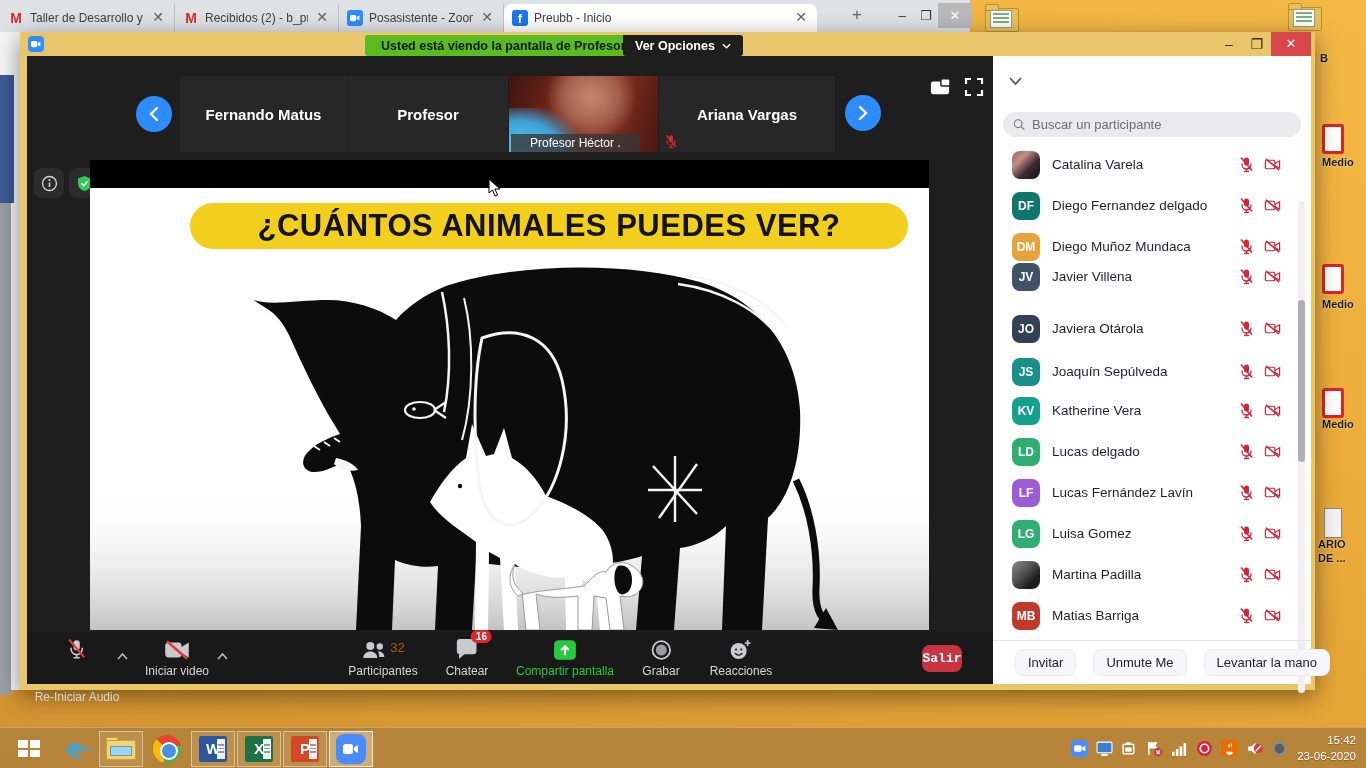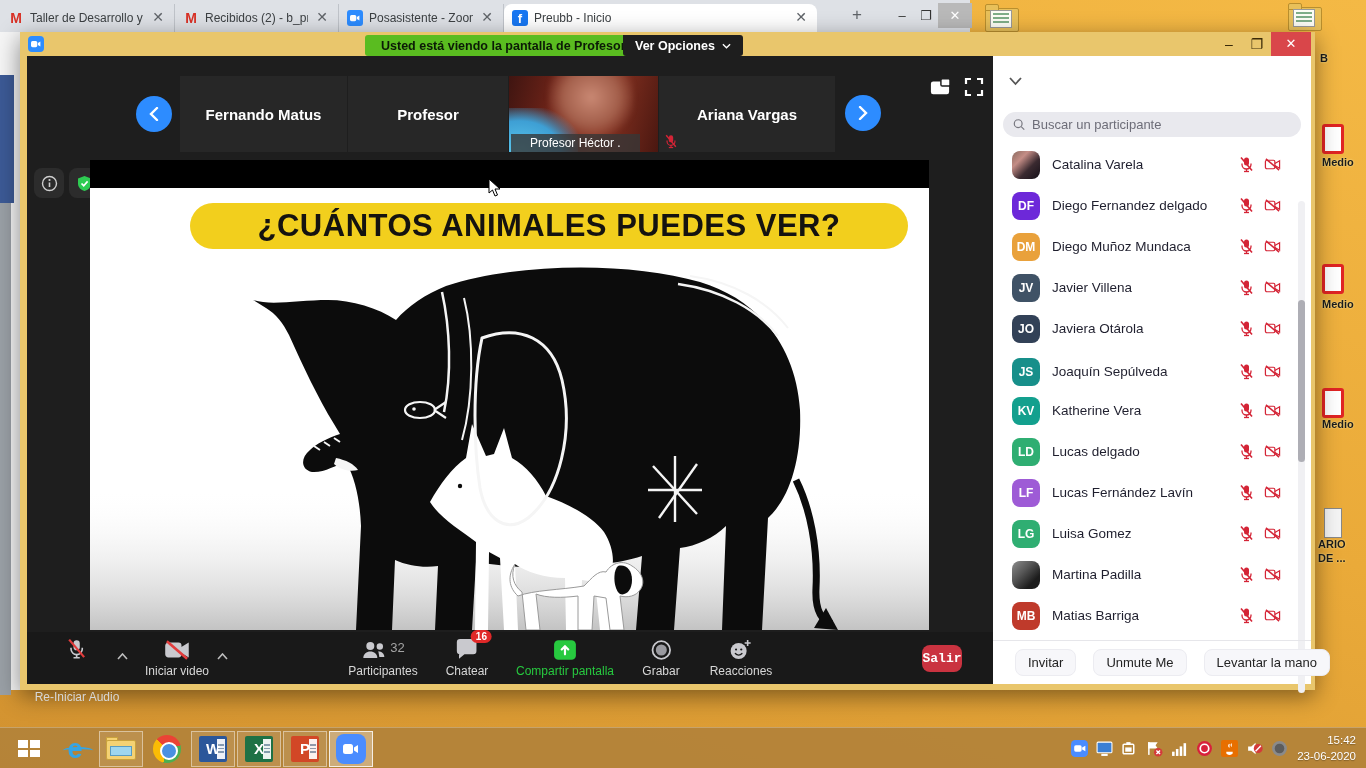--- a/index.html
+++ b/index.html
@@ -69,21 +69,21 @@
 
   
   .ztoolbar{left:0;top:576px;width:966px;height:52px;background:#191919;}
   .tbitem{top:5px;transform:translateX(-50%);display:flex;flex-direction:column;align-items:center;color:#d7d7d7;font-size:12px;white-space:nowrap;}
   .tbitem .ic{height:24px;display:flex;align-items:flex-end;position:relative;}
   .tbitem .lbl{margin-top:3px;}
   .tbitem.green,.tbitem.green .lbl{color:#27c93f;}
   .tbchev{top:14px;color:#bdbdbd;}
   .tbchev svg{width:11px;height:7px;}
   .badge{position:absolute;top:-7px;right:-13px;background:#e02828;color:#fff;font-size:10px;font-weight:bold;padding:1px 5px;border-radius:8px;}
-  .cnt{color:#a3a3a3;font-size:13px;margin-left:3px;position:relative;top:-6px;}
+  .cnt{color:#a16207;font-size:13px;margin-left:3px;position:relative;top:-6px;}
   .salir{left:895px;top:13px;width:40px;height:27px;background:#ca3340;color:#fff;font-size:13px;font-weight:bold;border:none;border-radius:8px;font-family:Liberation Mono, monospace;}
 
   
   .phead{left:0;top:0;width:100%;height:44px;display:flex;align-items:center;justify-content:center;font-size:14.5px;font-weight:bold;color:#1b1b1b;}
   .pchev{left:16px;top:16px;color:#444;}
   .pchev svg{width:13px;height:9px;}
   .searchbox{left:10px;top:56px;width:298px;height:25px;background:#e9e9ee;border-radius:13px;display:flex;align-items:center;padding:0 10px;gap:7px;}
   .searchbox input{border:none;background:transparent;outline:none;font-size:13px;color:#333;width:100%;}
   .searchbox input::placeholder{color:#6d6d78;}
   .prow{left:0;width:302px;height:41px;display:flex;align-items:center;padding-left:19px;}
@@ -462,21 +462,21 @@
             <svg viewBox="0 0 18 14">
               <g stroke="#d42436" fill="none" stroke-width="1.3">
                 <rect x="1.5" y="2.5" width="10" height="9" rx="1.5"></rect>
                 <path d="M11.5 6l5-3v8l-5-3"></path>
                 <line x1="2" y1="1" x2="16" y2="13" stroke-width="1.6"></line>
               </g>
             </svg>
           </span>
         </div>
         <div class="abs prow" style="top: 129px;">
-          <span class="pavatar" style="background:#6d28d9">DF</span>
+          <span class="pavatar" style="background:#0f766e">DF</span>
           <span class="pname">Diego Fernandez delgado</span>
           <span class="rowicons">
             <svg viewBox="0 0 16 17">
               <g stroke="#d42436" fill="none" stroke-width="1.3">
                 <rect x="5.5" y="1.5" width="5" height="8" rx="2.5" fill="#d42436" stroke="none"></rect>
                 <path d="M3.5 7.5v1a4.5 4.5 0 0 0 9 0v-1"></path>
                 <line x1="8" y1="13" x2="8" y2="15.5"></line>
                 <line x1="5.5" y1="15.5" x2="10.5" y2="15.5"></line>
                 <line x1="2.5" y1="1.5" x2="13.5" y2="14.5" stroke-width="1.6"></line>
               </g>
@@ -505,21 +505,21 @@
             </svg>
             <svg viewBox="0 0 18 14">
               <g stroke="#d42436" fill="none" stroke-width="1.3">
                 <rect x="1.5" y="2.5" width="10" height="9" rx="1.5"></rect>
                 <path d="M11.5 6l5-3v8l-5-3"></path>
                 <line x1="2" y1="1" x2="16" y2="13" stroke-width="1.6"></line>
               </g>
             </svg>
           </span>
         </div>
-        <div class="abs prow" style="top: 211px;">
+        <div class="abs prow" style="top: 200px;">
           <span class="pavatar" style="background:#3f5266">JV</span>
           <span class="pname">Javier Villena</span>
           <span class="rowicons">
             <svg viewBox="0 0 16 17">
               <g stroke="#d42436" fill="none" stroke-width="1.3">
                 <rect x="5.5" y="1.5" width="5" height="8" rx="2.5" fill="#d42436" stroke="none"></rect>
                 <path d="M3.5 7.5v1a4.5 4.5 0 0 0 9 0v-1"></path>
                 <line x1="8" y1="13" x2="8" y2="15.5"></line>
                 <line x1="5.5" y1="15.5" x2="10.5" y2="15.5"></line>
                 <line x1="2.5" y1="1.5" x2="13.5" y2="14.5" stroke-width="1.6"></line>

